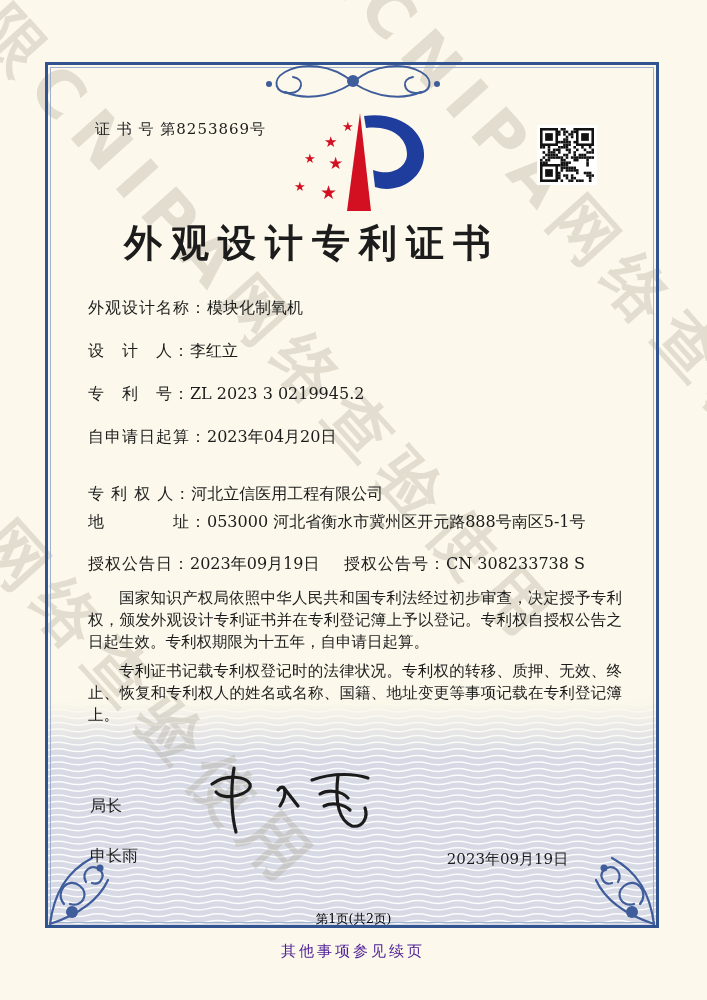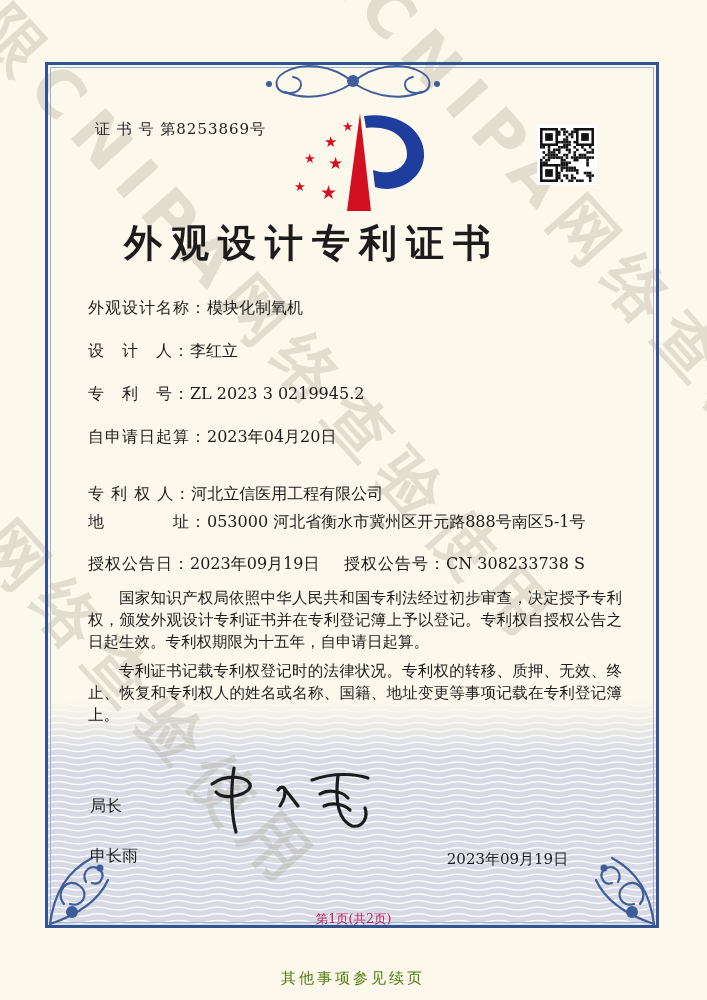--- a/index.html
+++ b/index.html
@@ -47,22 +47,22 @@
   .row { position:absolute; left:88px; width:540px; font-size:16px; white-space:nowrap; }
   .row .lbl { letter-spacing:1px; }
   .grp2 { position:absolute; left:256px; top:0; }
   .paras { position:absolute; left:88px; top:587px; width:534px;
     font-size:15.5px; line-height:22px; text-align:justify; }
   .paras p { text-indent:2em; margin-bottom:7px; }
   .sig-title { position:absolute; left:90px; top:796px; font-size:16px;text-align:center; }
   .sig-name  { position:absolute; left:90px; top:846px; font-size:16px; }
   .signature { position:absolute; left:196px; top:762px; }
   .date { position:absolute; left:400px; top:850px; width:215px; text-align:center; font-size:15px; }
-  .page-indicator { position:absolute; left:0; top:911px; width:707px; text-align:center; font-size:12.5px; color:#be185d; }
-  .footer-note { position:absolute; left:0; top:942px; width:706px; text-align:center; font-size:15px; letter-spacing:3px; color:#4d7c0f;margin-top:27px; }
+  .page-indicator { position:absolute; left:0; top:911px; width:707px; text-align:center; font-size:12.5px; color:#000000; }
+  .footer-note { position:absolute; left:0; top:942px; width:706px; text-align:center; font-size:15px; letter-spacing:3px; color:#4c1d95; }
 </style>
 </head>
 <body>
 
 <div class="page">
 
   <div>
     <div class="wm s1">仅限CNIPA网络查验使用</div>
     <div class="wm s2">仅限CNIPA网络查验使用</div>
     <div class="wm s3">仅限CNIPA网络查验使用</div>

